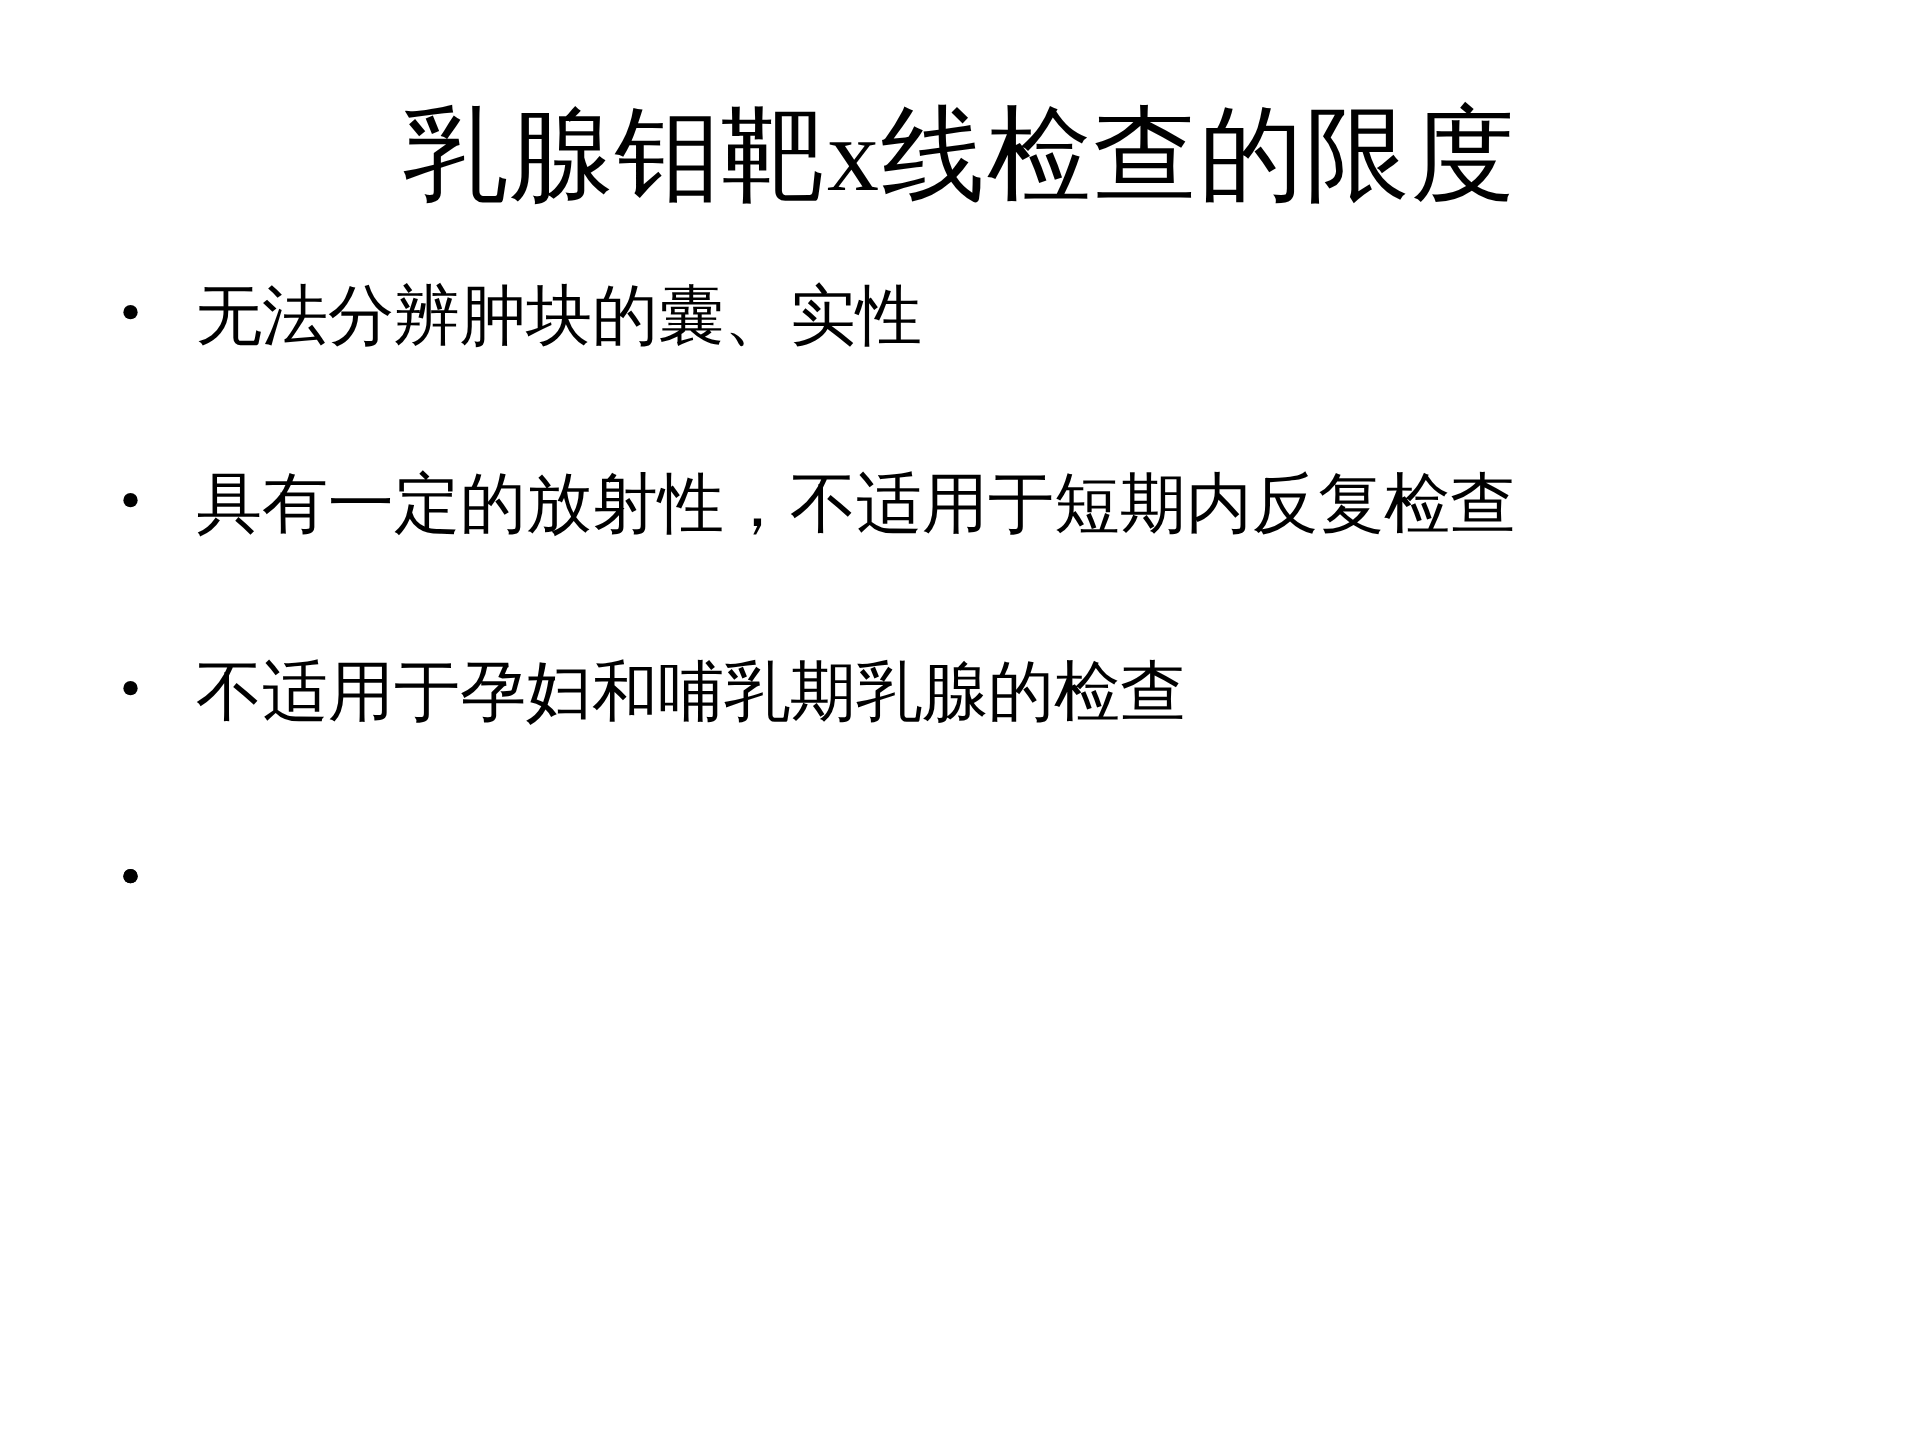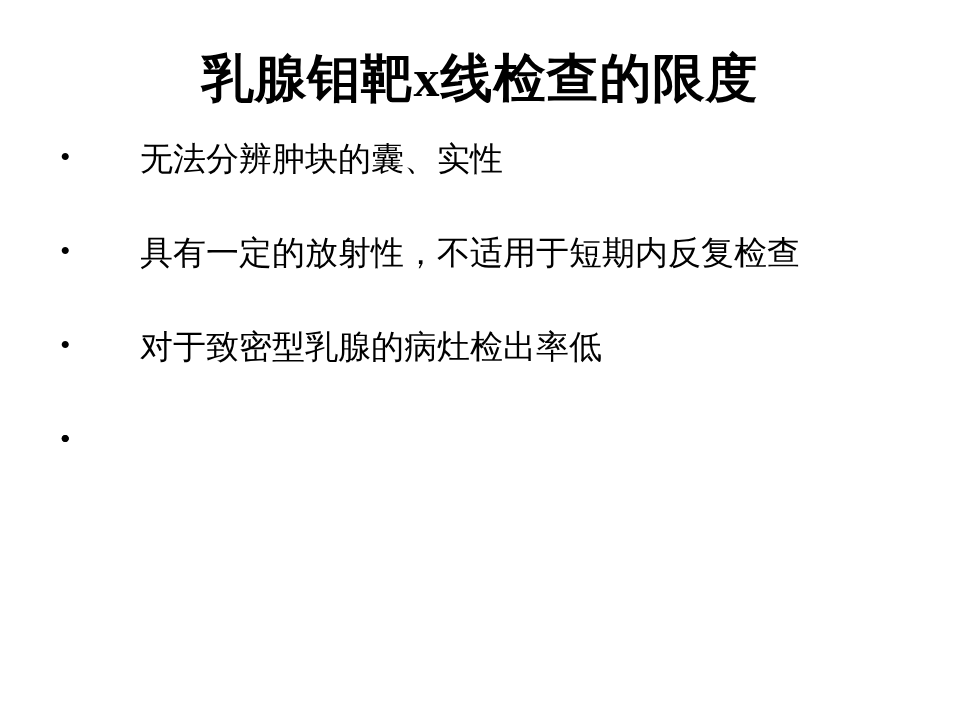--- a/index.html
+++ b/index.html
@@ -21,21 +21,21 @@
     box-sizing: border-box;
   }
   .slide-title {
     position: absolute;
     top: 48px;
     left: 0;
     width: 960px;
     text-align: center;
     font-size: 52px;
     line-height: 62px;
-    font-weight: bold;
+    font-weight: normal;
     letter-spacing: 1px;
     font-family: "Liberation Serif", "DejaVu Serif", serif;
   }
   .bullet-list {
     position: absolute;
     top: 138px;
     left: 48px;
     width: 880px;
     list-style: none;
     margin: 0;
@@ -51,42 +51,41 @@
   }
   .bullet-item .bullet-mark {
     position: absolute;
     left: 12px;
     top: -2px;
     font-size: 30px;
     line-height: 42px;
   }
   .bullet-item .bullet-text {
     display: inline-block;
-    margin-left: 42px;
   }
 </style>
 </head>
 <body>
 
 <div class="slide">
 
   <div class="slide-title">乳腺钼靶x线检查的限度</div>
 
   <ul class="bullet-list">
     <li class="bullet-item">
       <span class="bullet-mark">•</span>
       <span class="bullet-text">无法分辨肿块的囊、实性</span>
     </li>
     <li class="bullet-item">
       <span class="bullet-mark">•</span>
       <span class="bullet-text">具有一定的放射性，不适用于短期内反复检查</span>
     </li>
     <li class="bullet-item">
       <span class="bullet-mark">•</span>
-      <span class="bullet-text">对于致密型乳腺的病灶检出率低</span>
+      <span class="bullet-text">不适用于孕妇和哺乳期乳腺的检查</span>
     </li>
     <li class="bullet-item">
       <span class="bullet-mark">•</span>
     </li>
     <li class="bullet-item">
       <span class="bullet-mark">•</span>
     </li>
   </ul>
 
 </div>

